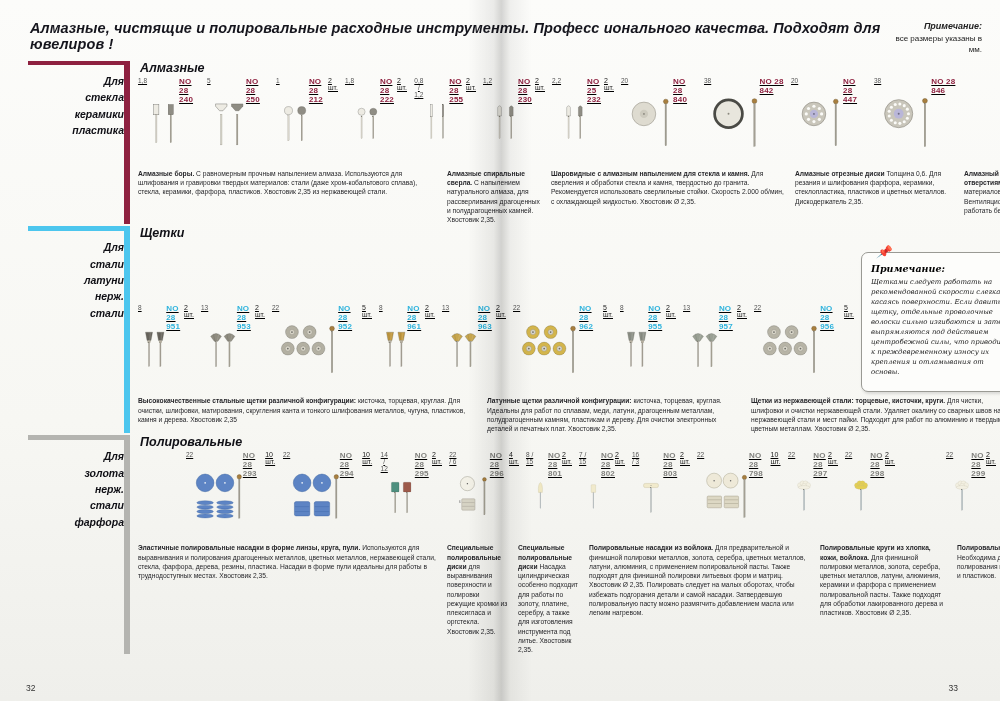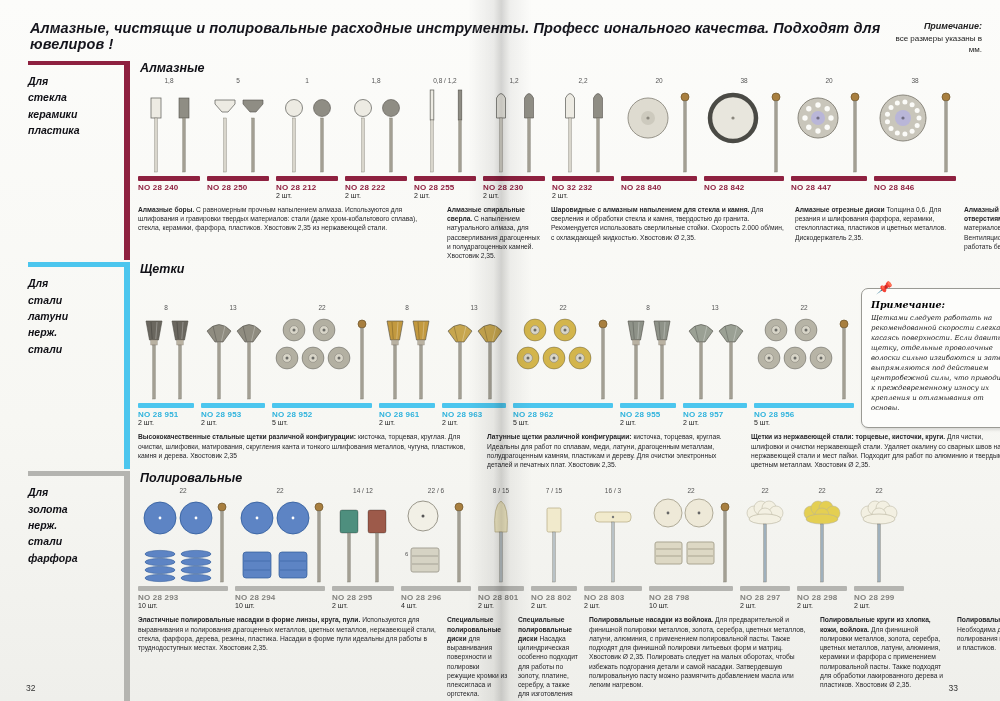--- a/index.html
+++ b/index.html
@@ -6,31 +6,31 @@
   .spread{position:relative;width:1000px;height:701px;margin:0 auto;overflow:hidden;
     background:linear-gradient(180deg,#fcfcfa 0%,#f7f7f3 60%,#efefeb 100%);}
   .fold{position:absolute;left:468px;top:0;width:64px;height:100%;z-index:6;pointer-events:none;
     background:linear-gradient(to right,rgba(0,0,0,0),rgba(0,0,0,0.07) 40%,rgba(0,0,0,0.16) 52%,rgba(0,0,0,0.05) 66%,rgba(0,0,0,0));}
   .hdr{display:flex;justify-content:space-between;align-items:flex-start;padding:20px 18px 4px 30px;}
   .title{font-size:14.5px;font-weight:bold;font-style:italic;color:#15151d;letter-spacing:.1px;}
   .note-top{text-align:right;font-size:8px;color:#222;line-height:1.4;}
   .note-top .nl{font-weight:bold;font-style:italic;font-size:9px;}
   .sec{display:flex;padding:0 10px 0 28px;margin-top:2px;}
   .side{width:96px;flex:0 0 96px;padding-top:8px;font-weight:bold;font-style:italic;
-    font-size:10.5px;line-height:1.55;color:#101016;white-space:pre-line;}
+    font-size:10.5px;line-height:1.55;color:#101016;white-space:pre-line;text-align:right;}
   .side.t1{border-top:4px solid #8e2140;}
   .side.t2{border-top:5px solid #4cc6ee;}
   .side.t3{border-top:5px solid #b4b4b0;}
   .body{flex:1;padding-left:8px;}
   .body.b1{border-left:6px solid #8e2140;}
   .body.b2{border-left:6px solid #4cc6ee;}
   .body.b3{border-left:6px solid #b4b4b0;}
   .sec-title{font-size:12.5px;font-weight:bold;font-style:italic;color:#101016;margin:0 0 2px 2px;}
   .prow{display:flex;align-items:flex-end;gap:7px;}
-  .cell{display:flex;flex-direction:column;flex:0 0 auto;}
+  .cell{display:flex;flex:0 0 auto;text-decoration:underline;}
   .dim{height:9px;font-size:6.5px;color:#555;text-align:center;}
   .art{display:block;margin:0 auto;}
   .bar{height:5px;border-radius:1px;margin:2px 0 2px 0;}
   .pno{font-size:8px;font-weight:bold;letter-spacing:.2px;}
   .qty{font-size:7px;color:#222;min-height:9px;}
   .drow{display:flex;gap:9px;margin-top:4px;font-size:6.7px;line-height:1.38;color:#26262a;}
   .dblock b{font-weight:bold;}
   .w300{width:300px}.w95{width:95px}.w235{width:235px}.w160{width:160px}.w175{width:175px}
   .w340{width:340px}.w255{width:255px}.w62{width:62px}.w222{width:222px}.w128{width:128px}.w76{width:76px}
   .notebox{width:142px;flex:0 0 142px;position:relative;border:1px solid #9a9a94;border-radius:7px;
@@ -138,21 +138,21 @@
           </div>
           <div class="cell" style="width: 62px;">
             <div class="dim">2,2</div>
             <svg class="art" width="62" height="88" viewBox="0 0 62 88">
               <path d="M13.5 12 Q18 3 22.5 12 V32 H13.5 z" fill="#edebe3" stroke="#6b6b66" stroke-width="0.8"></path>
               <rect x="16.7" y="32" width="2.6" height="54" fill="#d9d6cc" stroke="#7b786d" stroke-width="0.4"></rect>
               <path d="M41.5 12 Q46 3 50.5 12 V32 H41.5 z" fill="#8f8d84" stroke="#55534d" stroke-width="0.6"></path>
               <rect x="44.7" y="32" width="2.6" height="54" fill="#a39f93" stroke="#7b786d" stroke-width="0.4"></rect>
             </svg>
             <div class="bar" style="background:#8e2140"></div>
-  <div class="pno" style="color:#8e2140">NO 32 232</div>
+  <div class="pno" style="color:#8e2140">NO 25 232</div>
   <div class="qty">2 шт.</div>
           </div>
           <div class="cell" style="width: 76px;">
             <div class="dim">20</div>
             <svg class="art" width="76" height="88" viewBox="0 0 76 88">
               <circle cx="27" cy="32" r="20" fill="#dedbd0" stroke="#97948a"></circle>
               <circle cx="27" cy="32" r="7" fill="#cdcabe"></circle>
               <circle cx="27" cy="32" r="1.6" fill="#8a877d"></circle>
               <circle cx="64" cy="11" r="4" fill="#a87f3f" stroke="#6b5226" stroke-width="0.7"></circle>
               <rect x="62.7" y="15" width="2.6" height="71" fill="#a39f93" stroke="#7b786d" stroke-width="0.4"></rect>
@@ -437,21 +437,21 @@
 
   <div class="sec">
     <div class="side t3">Для
 золота
 нерж.
 стали
 фарфора</div>
     <div class="body b3">
       <div class="sec-title">Полировальные</div>
       <div class="prow">
-          <div class="cell" style="width: 90px;">
+          <div class="cell" style="width: 90px; margin-left: 48px;">
             <div class="dim">22</div>
             <svg class="art" width="90" height="88" viewBox="0 0 90 88">
               <circle cx="22" cy="22" r="16" fill="#5d84c4" stroke="#2f5a9a" stroke-width="0.8"></circle>
               <circle cx="22" cy="22" r="1.4" fill="#fff"></circle>
               <circle cx="58" cy="22" r="16" fill="#5d84c4" stroke="#2f5a9a" stroke-width="0.8"></circle>
               <circle cx="58" cy="22" r="1.4" fill="#fff"></circle>
               <ellipse cx="22" cy="58" rx="15" ry="3.6" fill="#5d84c4" stroke="#2f5a9a" stroke-width="0.6"></ellipse>
               <ellipse cx="22" cy="66" rx="15" ry="3.6" fill="#5d84c4" stroke="#2f5a9a" stroke-width="0.6"></ellipse>
               <ellipse cx="22" cy="74" rx="15" ry="3.6" fill="#5d84c4" stroke="#2f5a9a" stroke-width="0.6"></ellipse>
               <ellipse cx="22" cy="82" rx="15" ry="3.6" fill="#5d84c4" stroke="#2f5a9a" stroke-width="0.6"></ellipse>
@@ -588,21 +588,21 @@
               <circle cx="29" cy="12" r="7" fill="#e4cf52" stroke="#b5b09a" stroke-width="0.5"></circle>
               <circle cx="36" cy="17" r="7" fill="#e4cf52" stroke="#b5b09a" stroke-width="0.5"></circle>
               <circle cx="25" cy="19" r="7" fill="#e4cf52" stroke="#b5b09a" stroke-width="0.5"></circle>
               <ellipse cx="25" cy="23" rx="16" ry="5" fill="#e4cf52" stroke="#b5b09a" stroke-width="0.6"></ellipse>
               <rect x="23.7" y="28" width="2.6" height="58" fill="#9fb0bc" stroke="#7b786d" stroke-width="0.4"></rect>
             </svg>
             <div class="bar" style="background:#b4b4b0"></div>
   <div class="pno" style="color:#82827e">NO 28 298</div>
   <div class="qty">2 шт.</div>
           </div>
-          <div class="cell" style="width: 50px;">
+          <div class="cell" style="width: 50px; margin-left: 44px;">
             <div class="dim">22</div>
             <svg class="art" width="50" height="88" viewBox="0 0 50 88">
               <circle cx="14" cy="17" r="7" fill="#f3f0e2" stroke="#b5b09a" stroke-width="0.5"></circle>
               <circle cx="21" cy="12" r="7" fill="#f3f0e2" stroke="#b5b09a" stroke-width="0.5"></circle>
               <circle cx="29" cy="12" r="7" fill="#f3f0e2" stroke="#b5b09a" stroke-width="0.5"></circle>
               <circle cx="36" cy="17" r="7" fill="#f3f0e2" stroke="#b5b09a" stroke-width="0.5"></circle>
               <circle cx="25" cy="19" r="7" fill="#f3f0e2" stroke="#b5b09a" stroke-width="0.5"></circle>
               <ellipse cx="25" cy="23" rx="16" ry="5" fill="#f3f0e2" stroke="#b5b09a" stroke-width="0.6"></ellipse>
               <rect x="23.7" y="28" width="2.6" height="58" fill="#9fb0bc" stroke="#7b786d" stroke-width="0.4"></rect>
             </svg>

